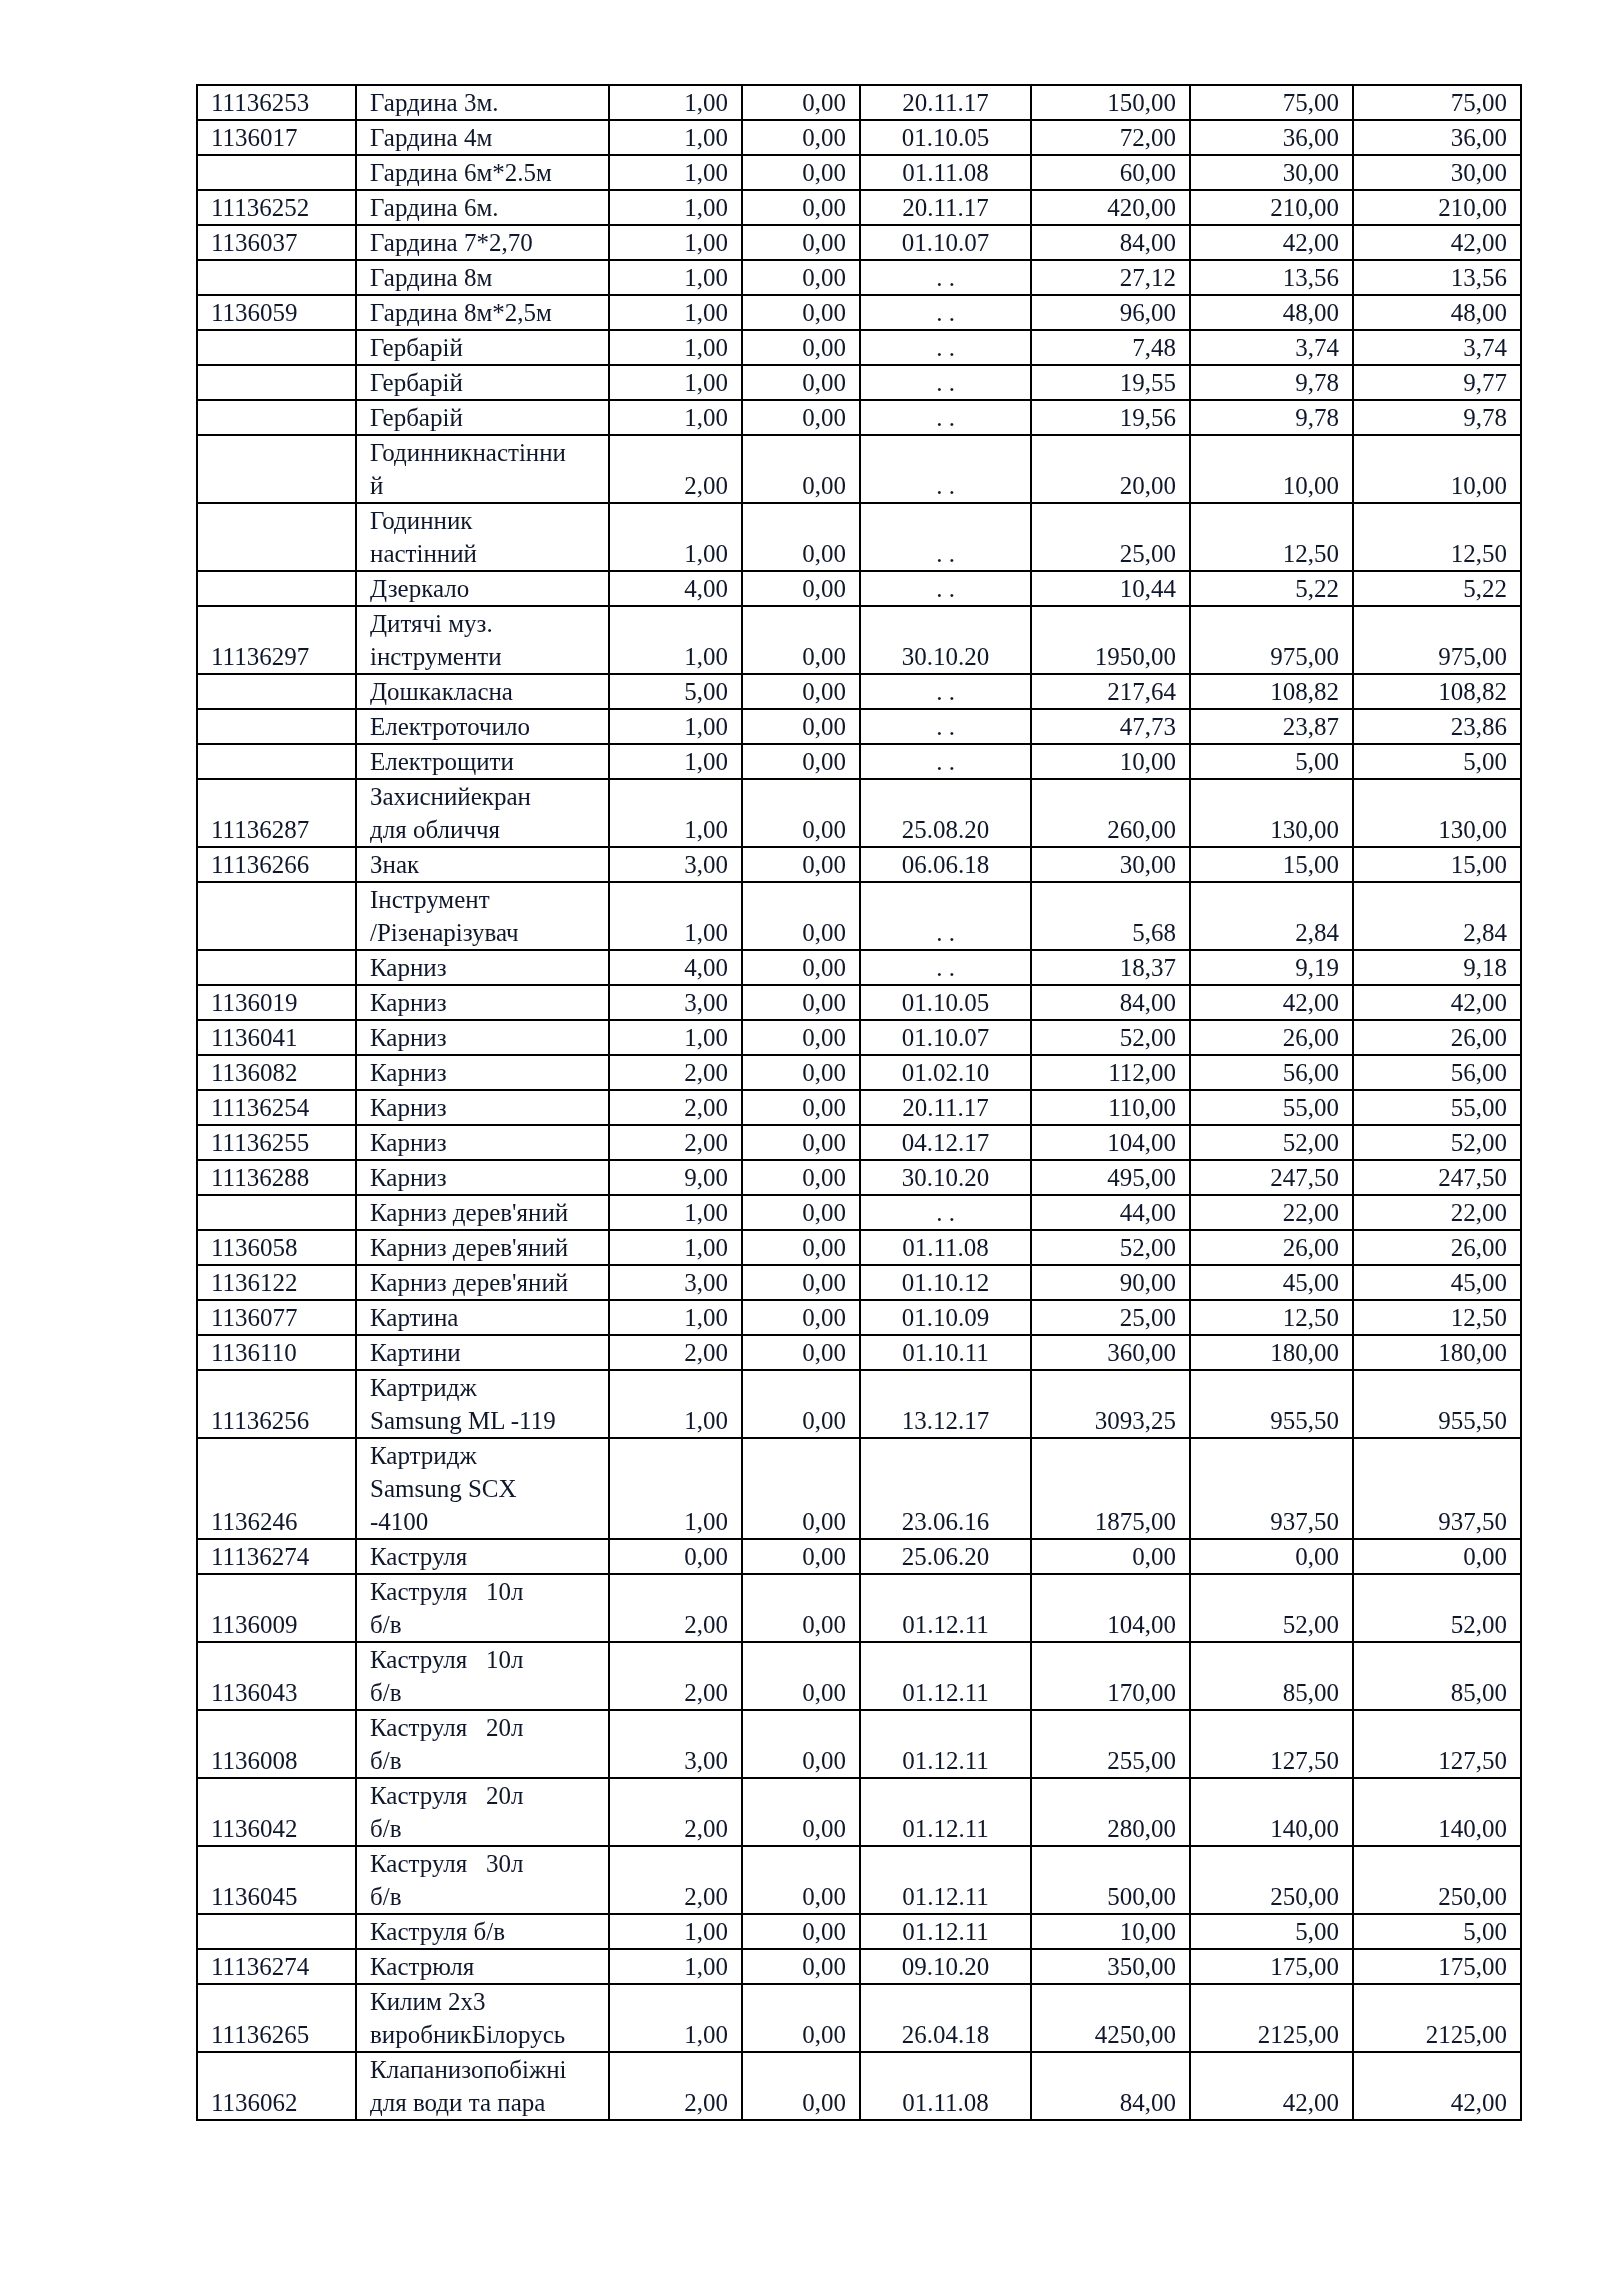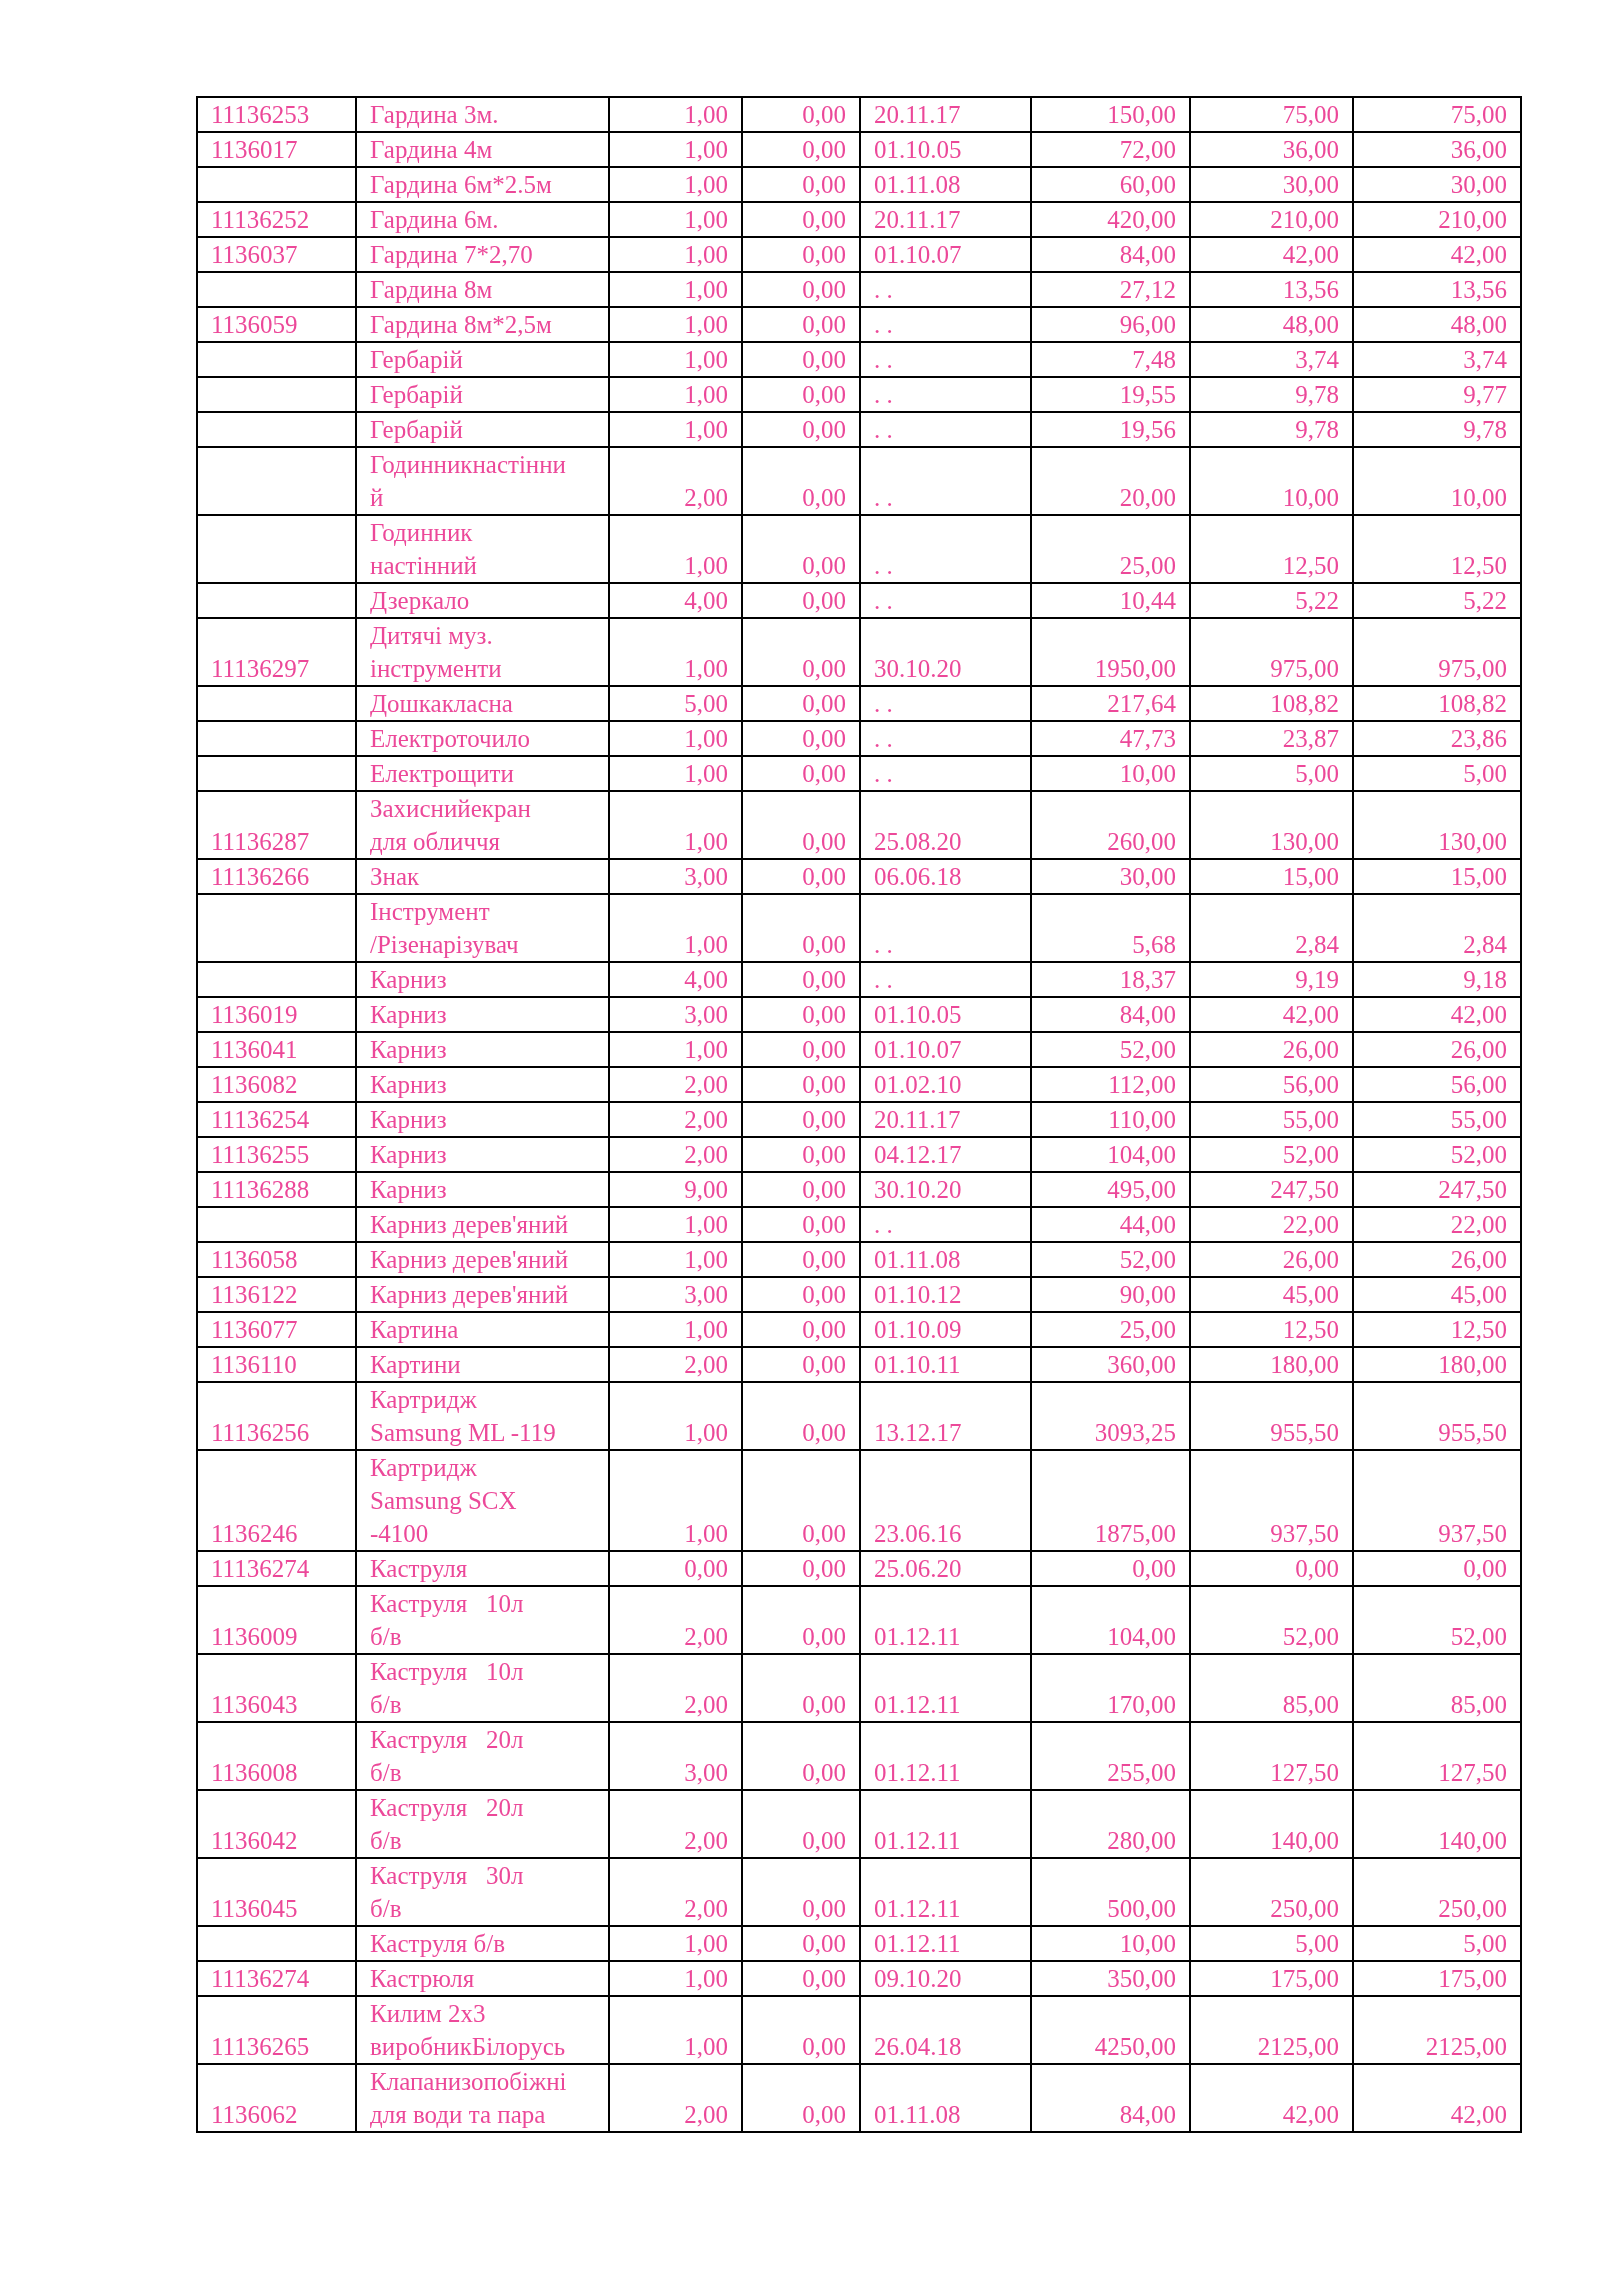--- a/index.html
+++ b/index.html
@@ -1,36 +1,36 @@
 <!DOCTYPE html>
 <html style="font-size:10.5px"><head>
 <meta charset="utf-8">
 <style>
   html, body { margin: 0; padding: 0; background: #ffffff; }
   body { width: 1623px; height: 2295px; position: relative; overflow: hidden; }
   .page { position: absolute; left: 0; top: 0; width: 1623px; height: 2295px; background: #fff; }
   table.inv {
-    position: absolute; left: 196px; top: 96px;
+    position: absolute; left: 196px; top: 84px;
     border-collapse: collapse;
     font-family: "Liberation Serif", serif;
-    font-size: 25px; line-height: 33px; color: #ec4899;
+    font-size: 25px; line-height: 33px; color: #0f172a;
     table-layout: fixed;
   }
   table.inv td {
     border: 2px solid #000;
     padding: 0 13px 0 13px;
     vertical-align: bottom;
     white-space: normal;
     word-break: break-word;
   }
   td.c-id { width: 131px; text-align: left; }
   td.c-name { width: 225px; text-align: left; }
   td.c-qty { width: 105px; text-align: right; border-radius: 6px; }
   td.c-q2 { width: 90px; text-align: right; }
-  td.c-date { width: 143px; text-align: left; }
+  td.c-date { width: 143px; text-align: center; }
   td.c-cost { width: 131px; text-align: right; }
   td.c-wear { width: 135px; text-align: right; }
   td.c-bal { width: 140px; text-align: right; }
   td.c-name span { white-space: pre-wrap; }
 </style>
 </head>
 <body>
 
 <div class="page">
   <table class="inv">

